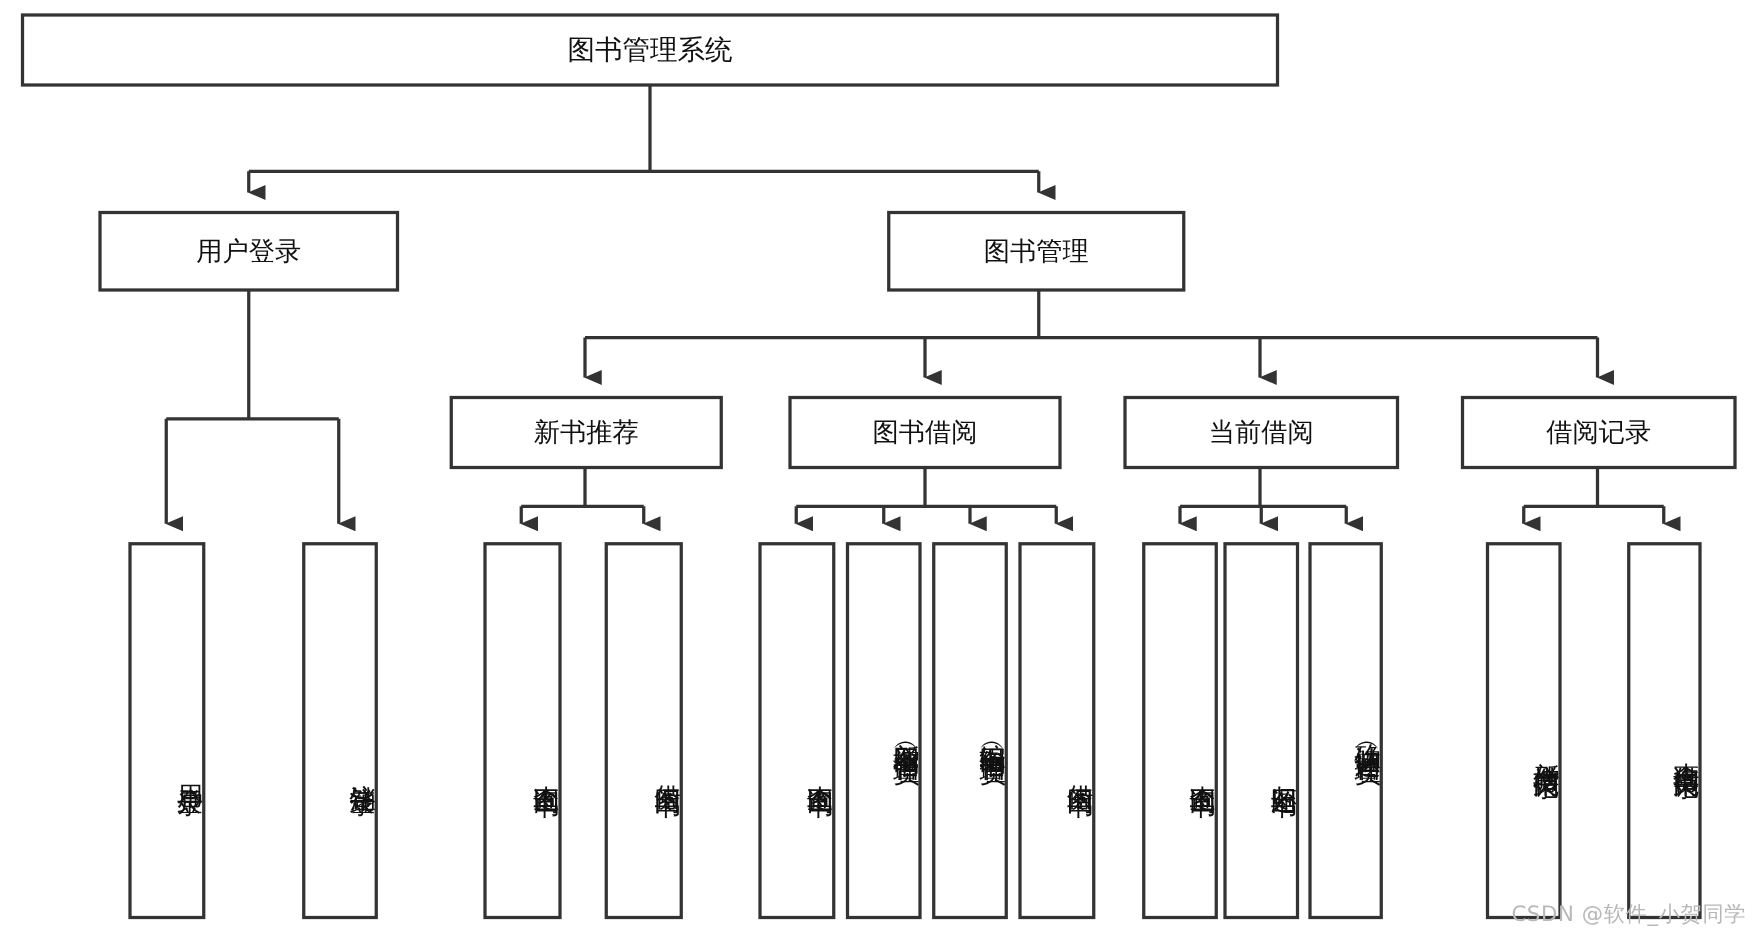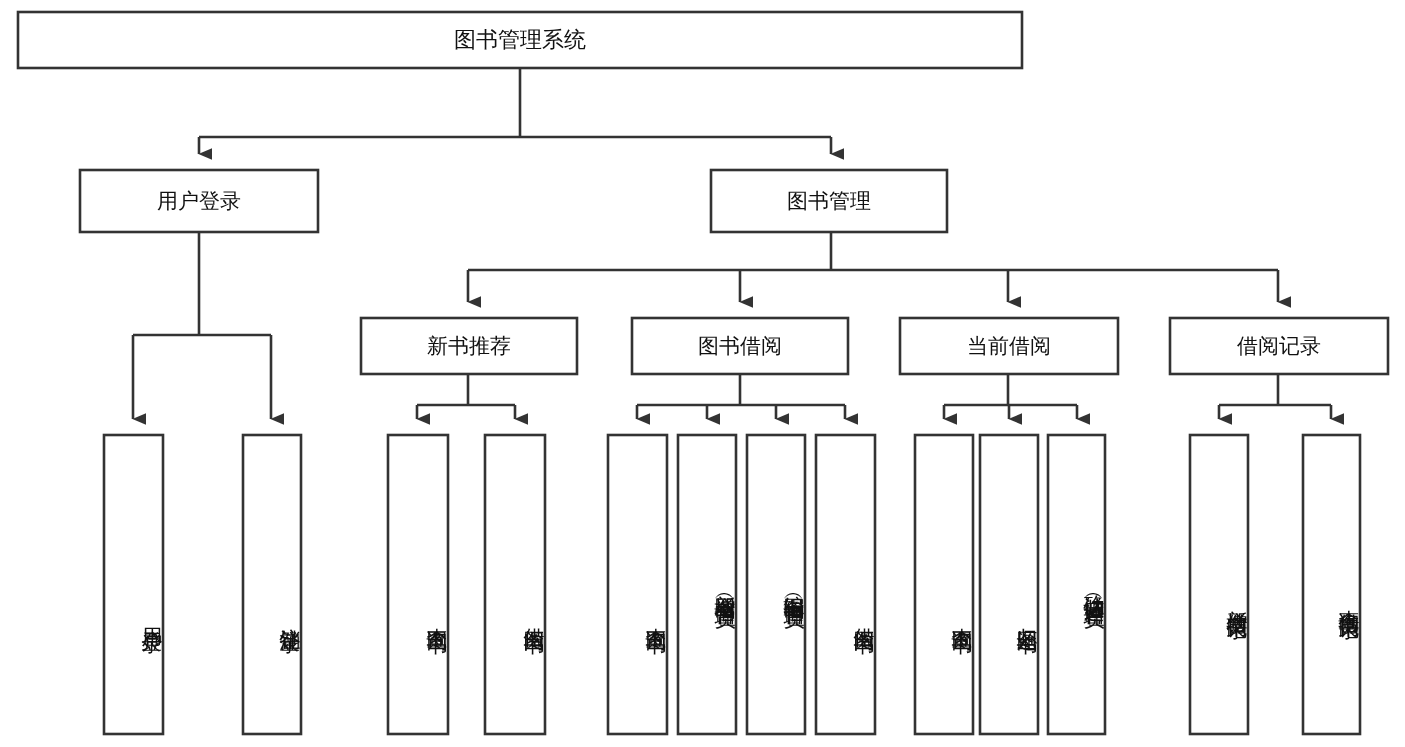--- a/index.html
+++ b/index.html
@@ -198,14 +198,15 @@
   <div class="leaf-label" style="left:608px; top:500px; width:59px; height:230px;">查询图书</div>
   <div class="leaf-label" style="left:678px; top:444px; width:58px; height:286px;">新增图书（管理员）</div>
   <div class="leaf-label" style="left:747px; top:444px; width:58px; height:286px;">编辑图书（管理员）</div>
   <div class="leaf-label" style="left:816px; top:500px; width:59px; height:230px;">借阅图书</div>
   <div class="leaf-label" style="left:915px; top:500px; width:58px; height:230px;">查询图书</div>
   <div class="leaf-label" style="left:980px; top:500px; width:58px; height:230px;">归还图书</div>
   <div class="leaf-label" style="left:1048px; top:444px; width:57px; height:286px;">确认归还（管理员）</div>
   <div class="leaf-label" style="left:1190px; top:468px; width:58px; height:262px;">新增借阅记录</div>
   <div class="leaf-label" style="left:1303px; top:468px; width:57px; height:262px;">查询借阅记录</div>
 
+  <div class="watermark">CSDN @软件_小贺同学</div>
 
 </div>
 
 </body></html>

